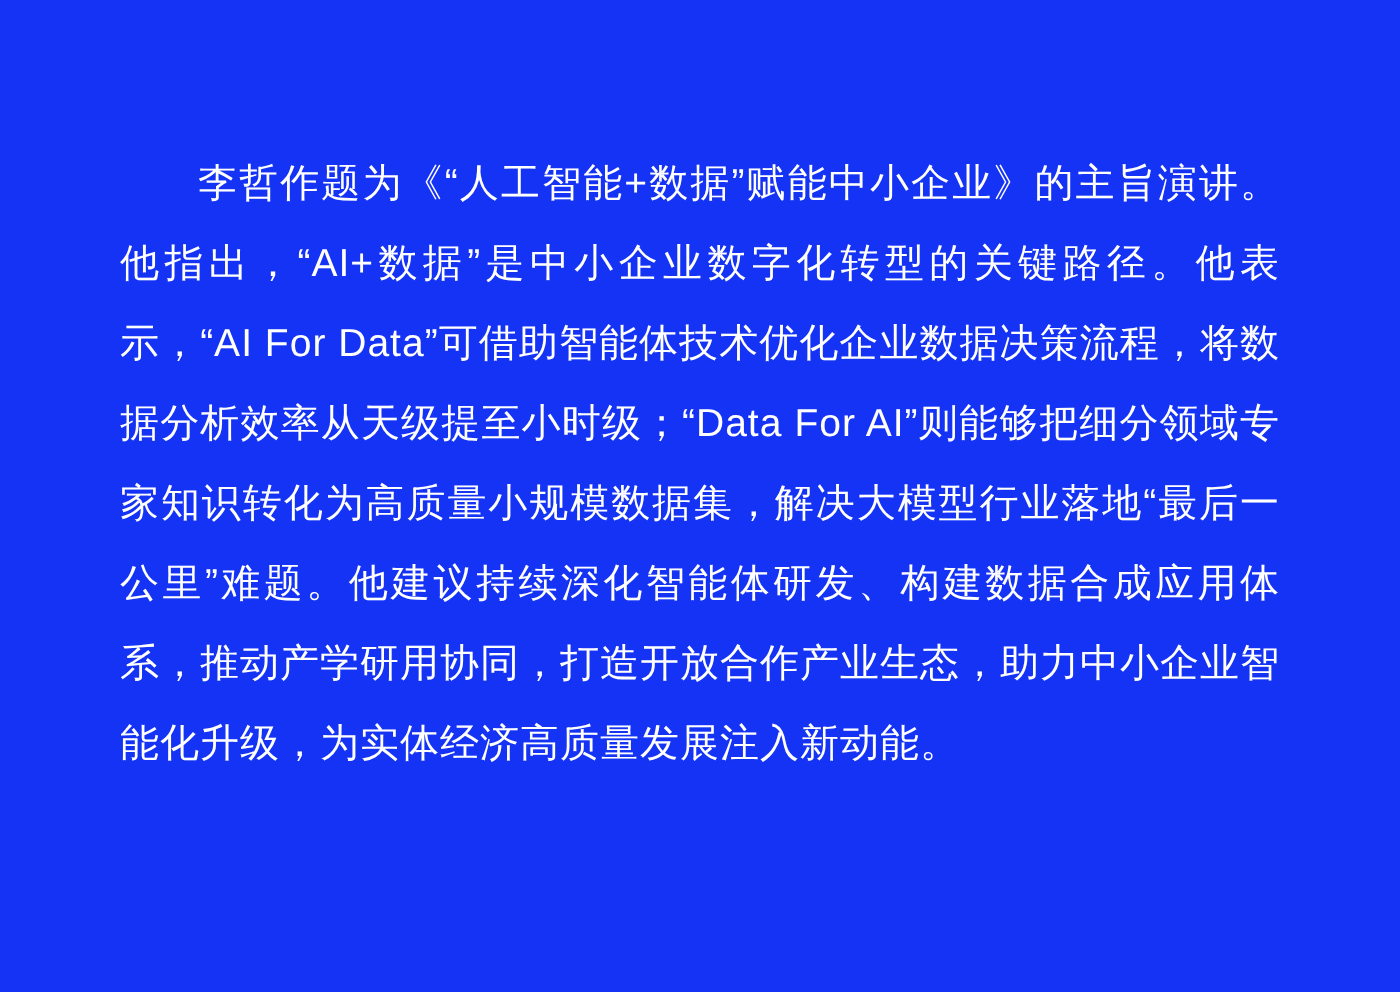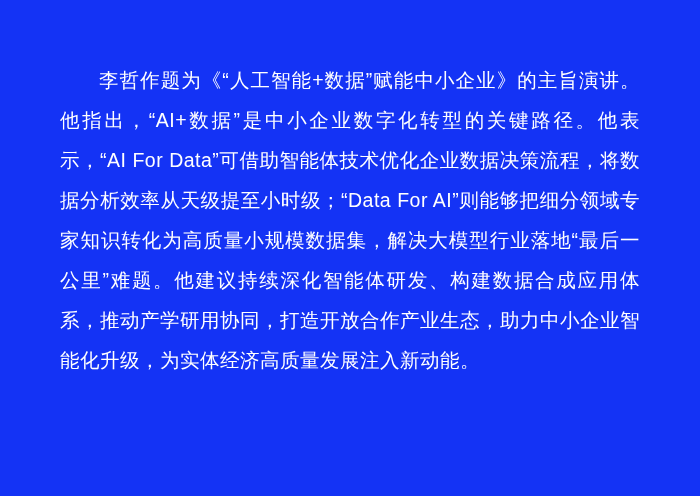--- a/index.html
+++ b/index.html
@@ -16,21 +16,21 @@
   .page {
     position: relative;
     width: 700px;
     height: 496px;
     background: #1433f5;
     box-sizing: border-box;
   }
   .text-block {
     position: absolute;
     left: 60px;
-    top: 40px;
+    top: 52px;
     width: 580px;
     color: #ffffff;
     font-size: 19.5px;
     line-height: 40px;
     letter-spacing: 0.5px;
     text-align: justify;
     text-justify: inter-character;
     text-indent: 2em;
     white-space: normal;
     word-break: break-all;

